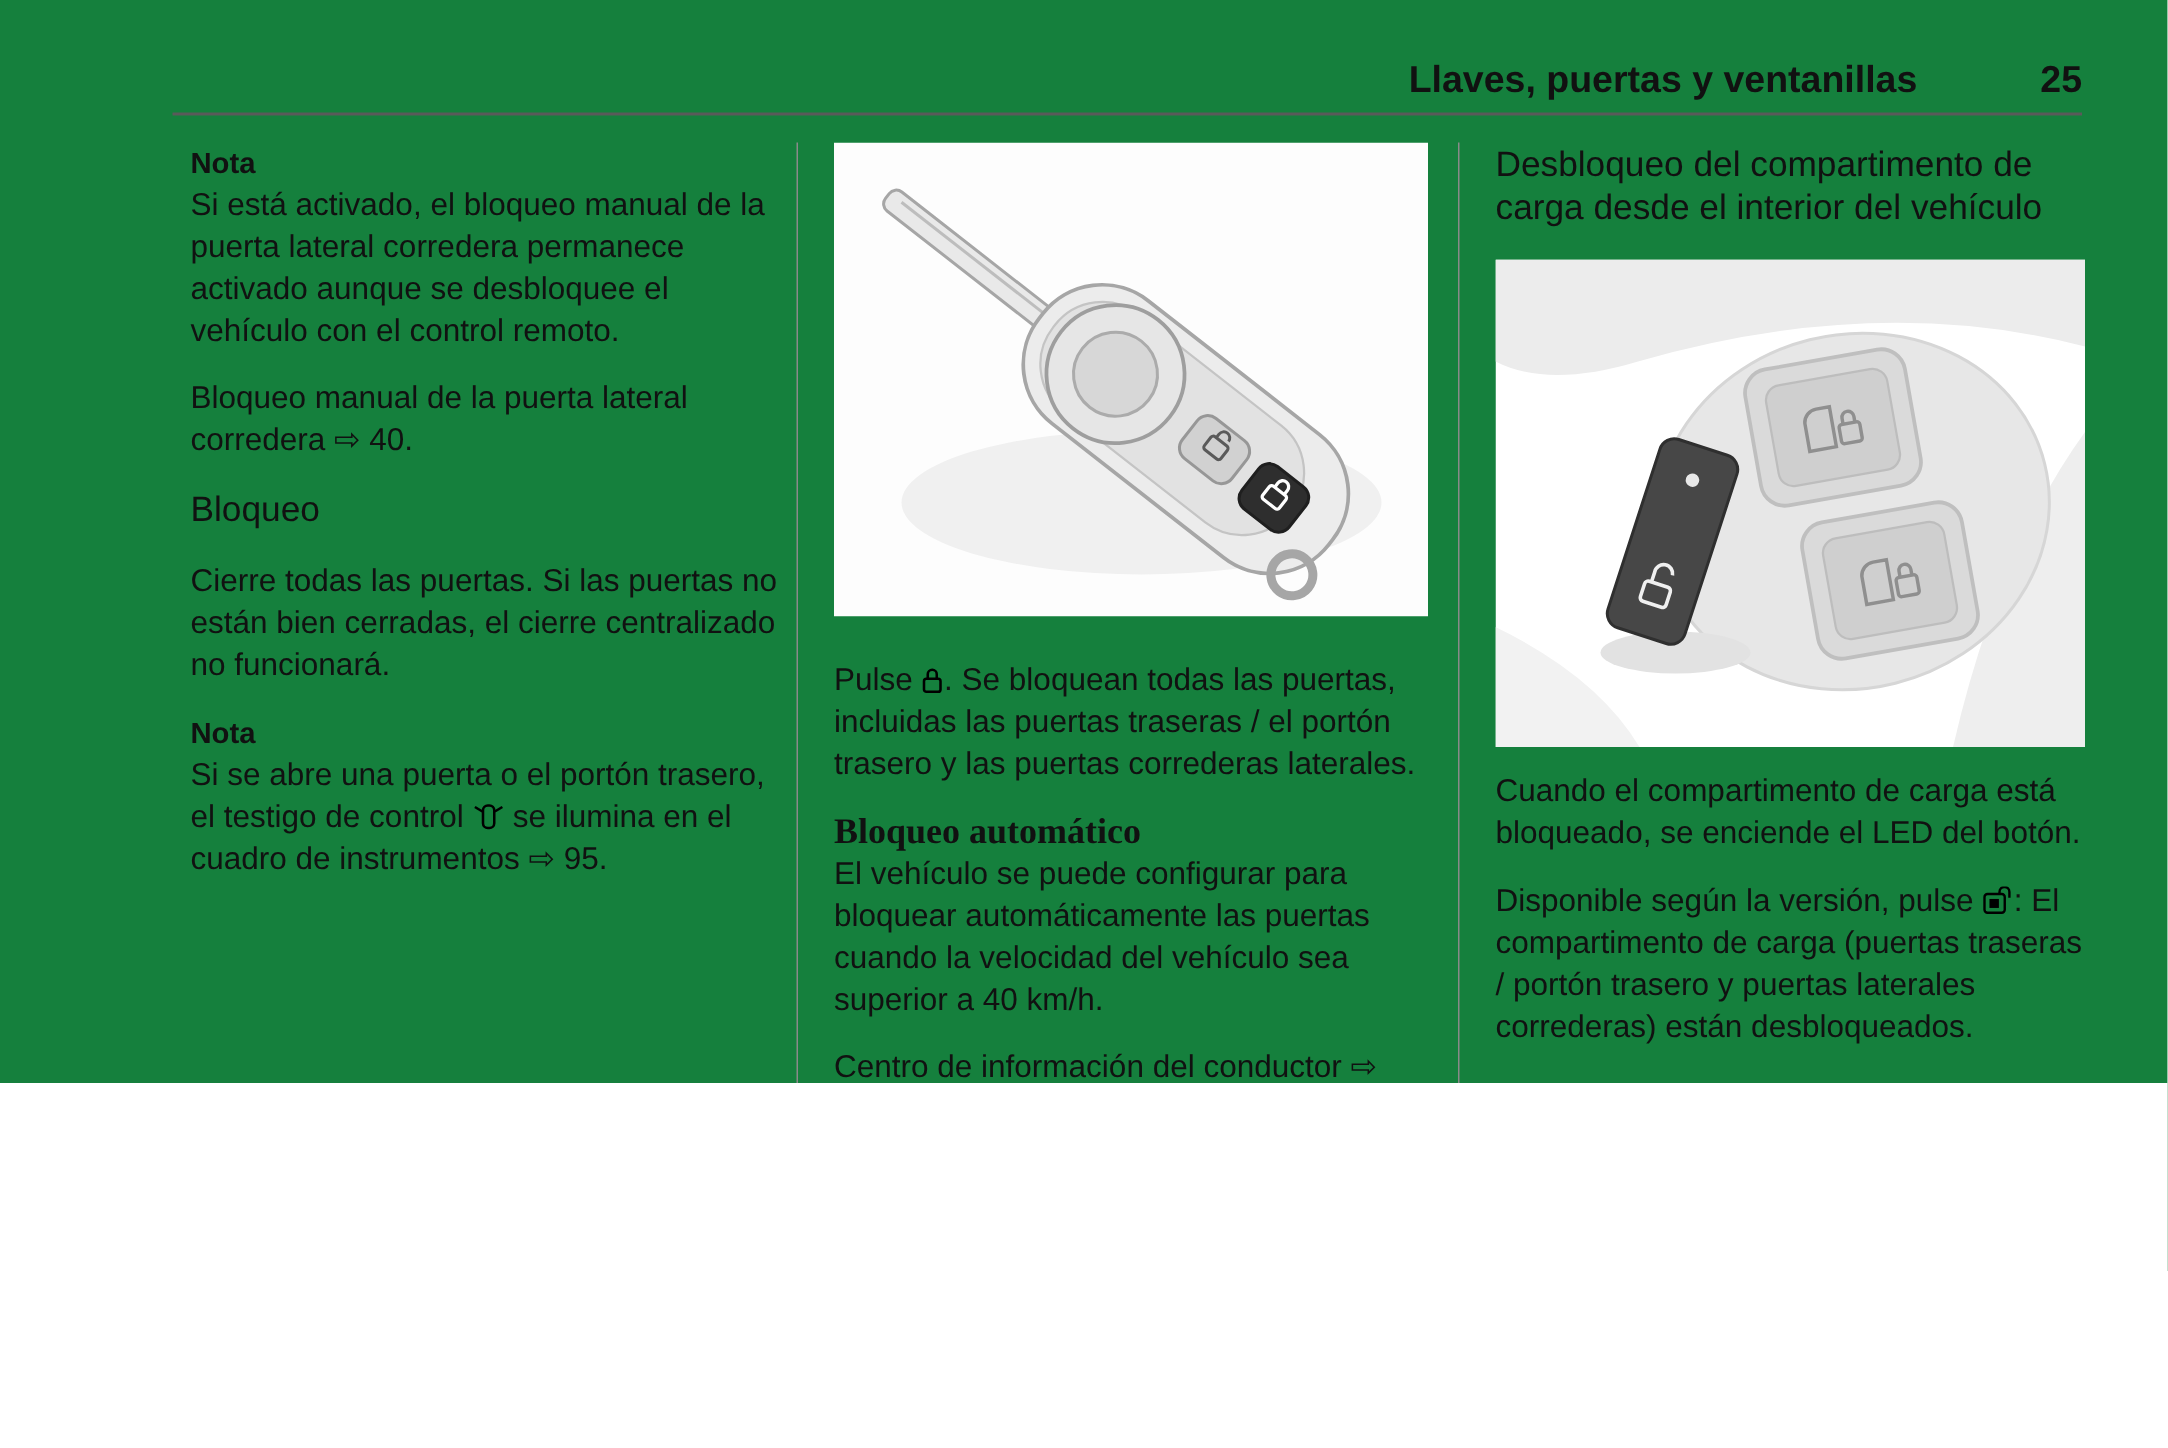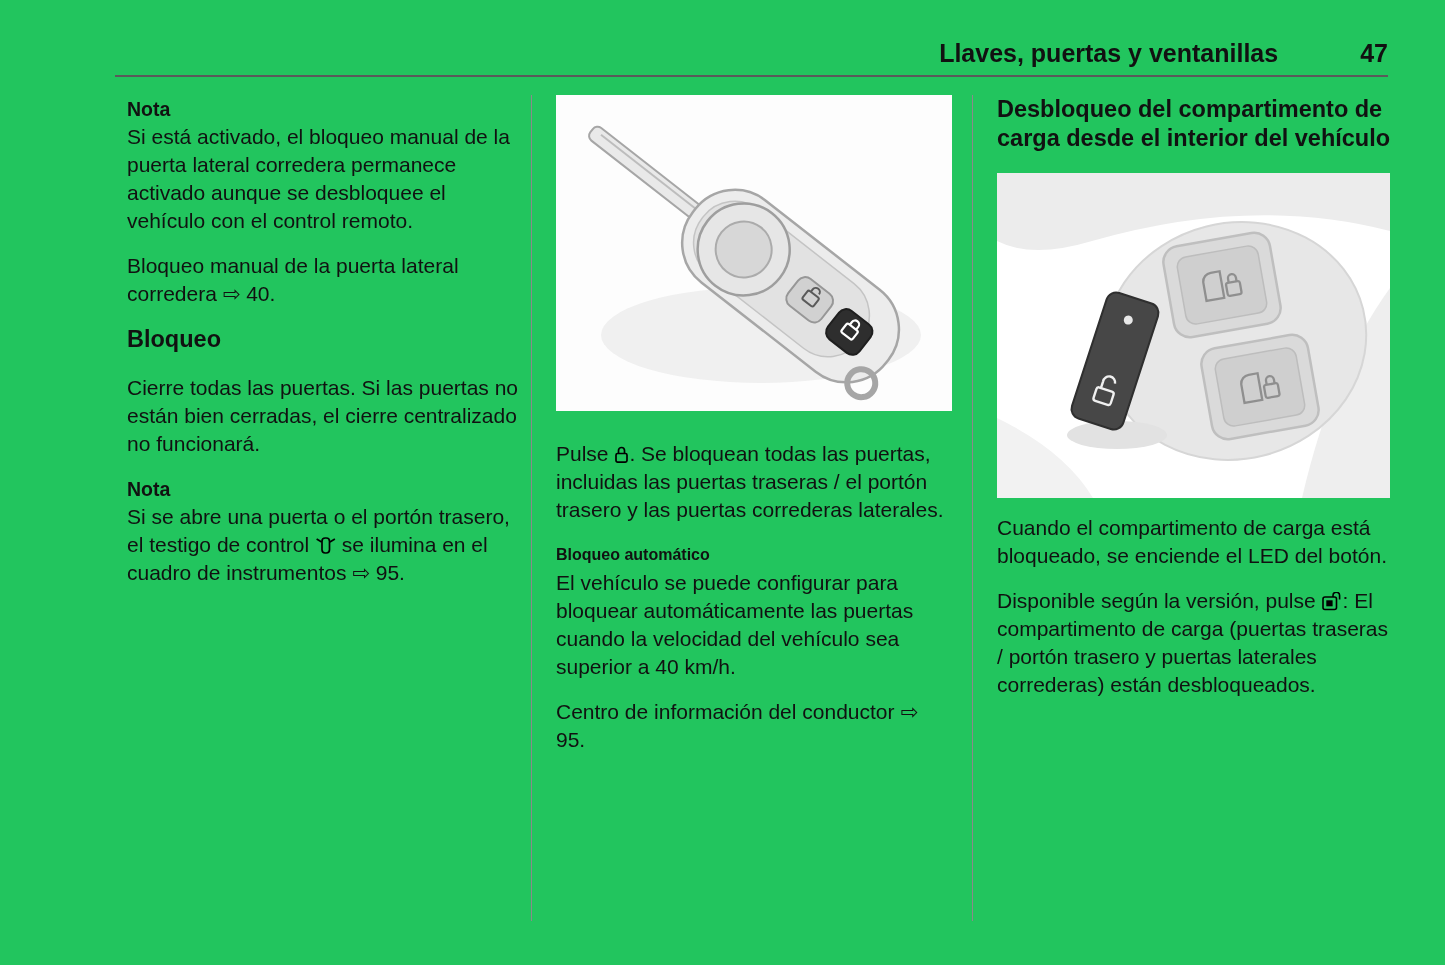--- a/index.html
+++ b/index.html
@@ -2,21 +2,21 @@
 <html><head>
 <meta charset="utf-8">
 <style>
   * { margin:0; padding:0; box-sizing:border-box; }
   html, body { background:#ffffff; }
   body {
     width:1445px; height:965px;
     font-family:"Liberation Sans","DejaVu Sans",sans-serif;
     color:#111111;
   }
-  .page { position:relative; width:1445px; height:965px; background:#22c55e; overflow:hidden; }
+  .page { position:relative; width:1445px; height:722px; background:#15803d; overflow:hidden; }
 
   
   .page-header {
     position:absolute; top:38px; left:115px; width:1273px;
     display:flex; justify-content:flex-end; align-items:baseline; column-gap:82px;
   }
   .chapter-title, .page-number { font-size:25px; font-weight:bold; line-height:30px; }
   .header-rule { position:absolute; top:75px; left:115px; width:1273px; height:2px; background:#5a5a5a; }
 
   
@@ -24,42 +24,42 @@
   .col-left   { left:115px;margin-left:12px; }
   .col-middle { left:556px; }
   .col-right  { left:997px; }
   .v-divider { position:absolute; top:95px; width:1px; height:826px; background:#8a8a8a; }
   .divider-1 { left:531px; }
   .divider-2 { left:972px; }
 
   
   p.body { font-size:21px; line-height:28px; margin-bottom:17px; }
   .note-label { font-size:19.5px; line-height:28px; font-weight:bold; }
-  h2.heading { font-size:23.5px; line-height:29px; font-weight:bold; margin:4px 0 20px; }
+  h2.heading { font-size:23.5px; line-height:29px; font-weight:normal; margin:4px 0 20px; }
   .col-right h2.heading { margin-top:0; }
-  h3.subheading { font-size:16px; line-height:28px; font-weight:bold; margin:0; }
+  h3.subheading { font-size:24px; line-height:28px; font-weight:bold; margin:0;font-family:Liberation Serif, serif; }
   .spaced { margin-bottom:30px; }
 
   .inline-icon { display:inline-block; }
   .inline-icon svg { vertical-align:-3px; }
   .arrow { display:inline; }
 
   figure.figure { display:block; }
   figure.key-figure { width:396px; height:316px; margin:0 0 29px 0; }
   figure.switch-figure { width:393px; height:325px; margin:20px 0 16px 0; }
   figure svg { display:block; }
 </style>
 </head>
 <body>
 
 <div class="page">
 
   <header class="page-header">
     <span class="chapter-title">Llaves, puertas y ventanillas</span>
-    <span class="page-number">47</span>
+    <span class="page-number">25</span>
   </header>
   <div class="header-rule"></div>
 
   <div class="v-divider divider-1"></div>
   <div class="v-divider divider-2"></div>
 
   <section class="col col-left">
     <p class="note-label">Nota</p>
     <p class="body">Si está activado, el bloqueo manual de la puerta lateral corredera permanece activado aunque se desbloquee el vehículo con el control remoto.</p>
     <p class="body">

